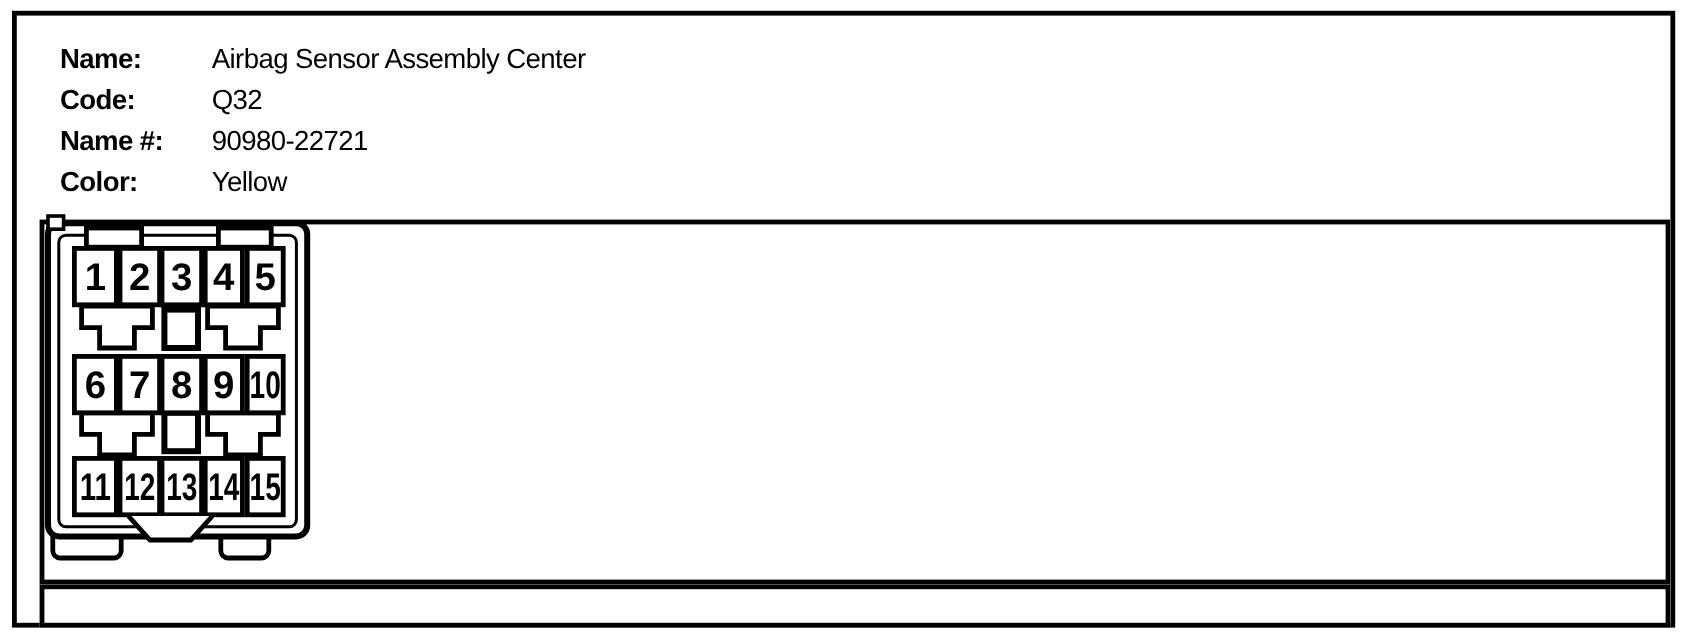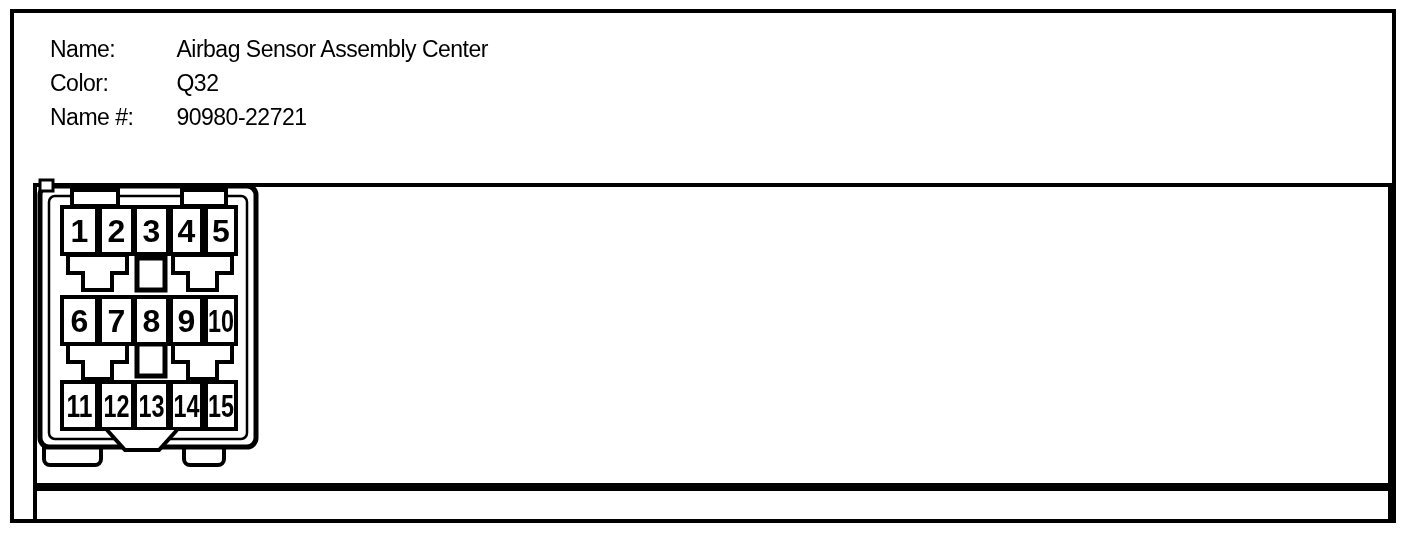--- a/index.html
+++ b/index.html
@@ -7,21 +7,21 @@
               font-family:"Liberation Sans", sans-serif; }
   .abs { position:absolute; }
 
   
   #window-frame { left:10px; top:9px; width:1386px; height:514px;
                   border:4px solid #000; background:#fff; }
 
   
   #connector-info { left:36px; top:19px; }
   .info-row { height:34px; line-height:34px; white-space:nowrap; }
-  .info-label { display:inline-block; width:122px; font-weight:normal;
+  .info-label { display:inline-block; width:122px; font-weight:bold;
                 font-size:23px; letter-spacing:-0.5px; color:#000; }
   .info-value { font-size:23px; letter-spacing:-0.5px; color:#000;text-align:center; }
 
   
   #diagram-panel { left:33px; top:183px; width:1359px; height:304px;
                    border:4px solid #000; background:#fff; z-index:1; }
   #bottom-strip  { left:33px; top:487px; width:1359px; height:36px;
                    border:4px solid #000; background:#fff; z-index:1; }
 
   
@@ -36,26 +36,30 @@
 <body>
 
 <div class="abs" id="window-frame">
 
   <div class="abs" id="connector-info">
     <div class="info-row">
       <span class="info-label">Name:</span>
       <span class="info-value">Airbag Sensor Assembly Center</span>
     </div>
     <div class="info-row">
-      <span class="info-label">Color:</span>
+      <span class="info-label">Code:</span>
       <span class="info-value">Q32</span>
     </div>
     <div class="info-row">
       <span class="info-label">Name #:</span>
       <span class="info-value">90980-22721</span>
+    </div>
+    <div class="info-row">
+      <span class="info-label">Color:</span>
+      <span class="info-value">Yellow</span>
     </div>
   </div>
 
 </div>
 
 <div class="abs" id="diagram-panel"></div>
 <div class="abs" id="bottom-strip"></div>
 
 <svg class="abs" id="connector-svg" viewBox="30 170 240 310" xmlns="http://www.w3.org/2000/svg">
 

